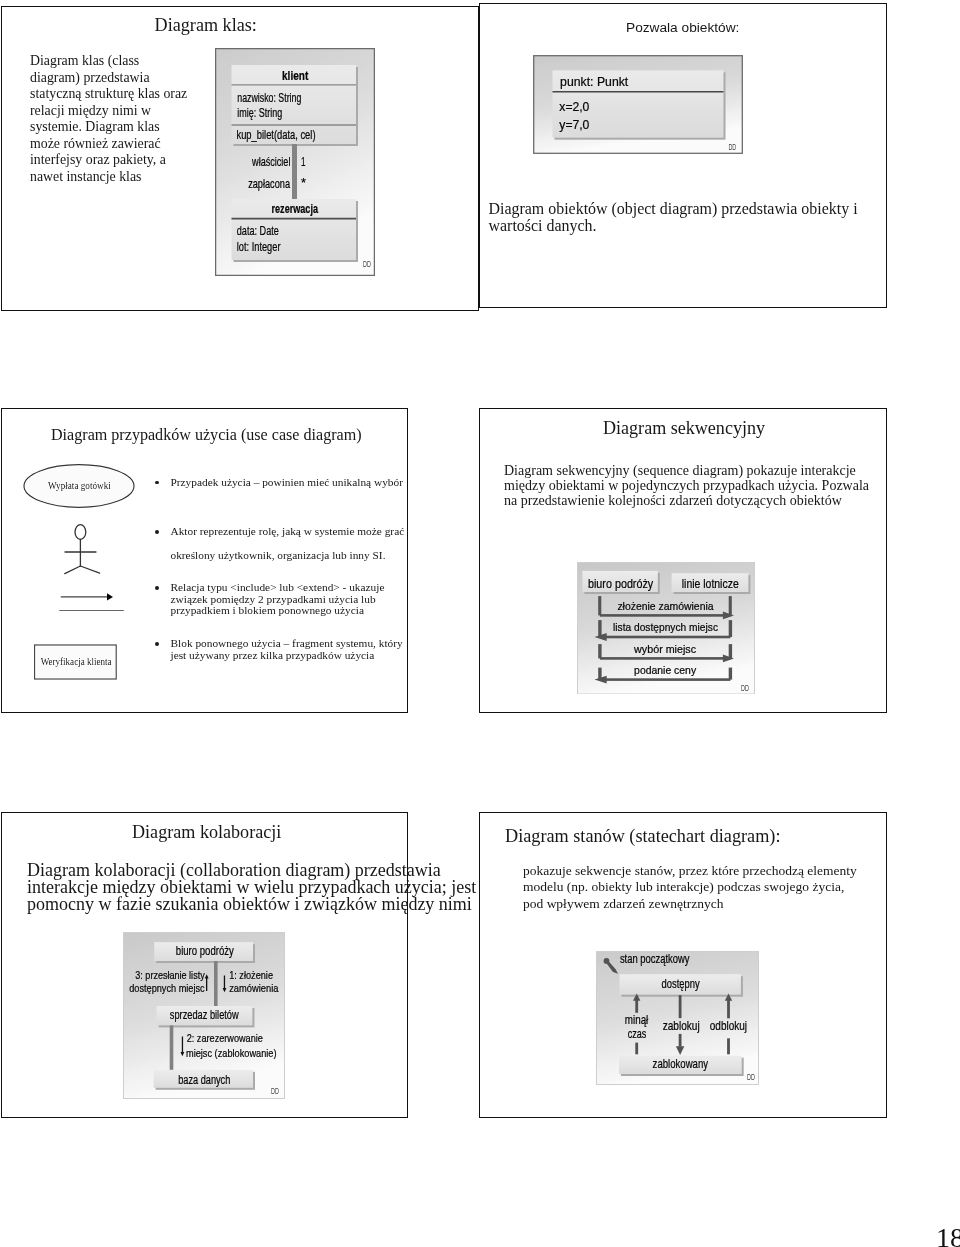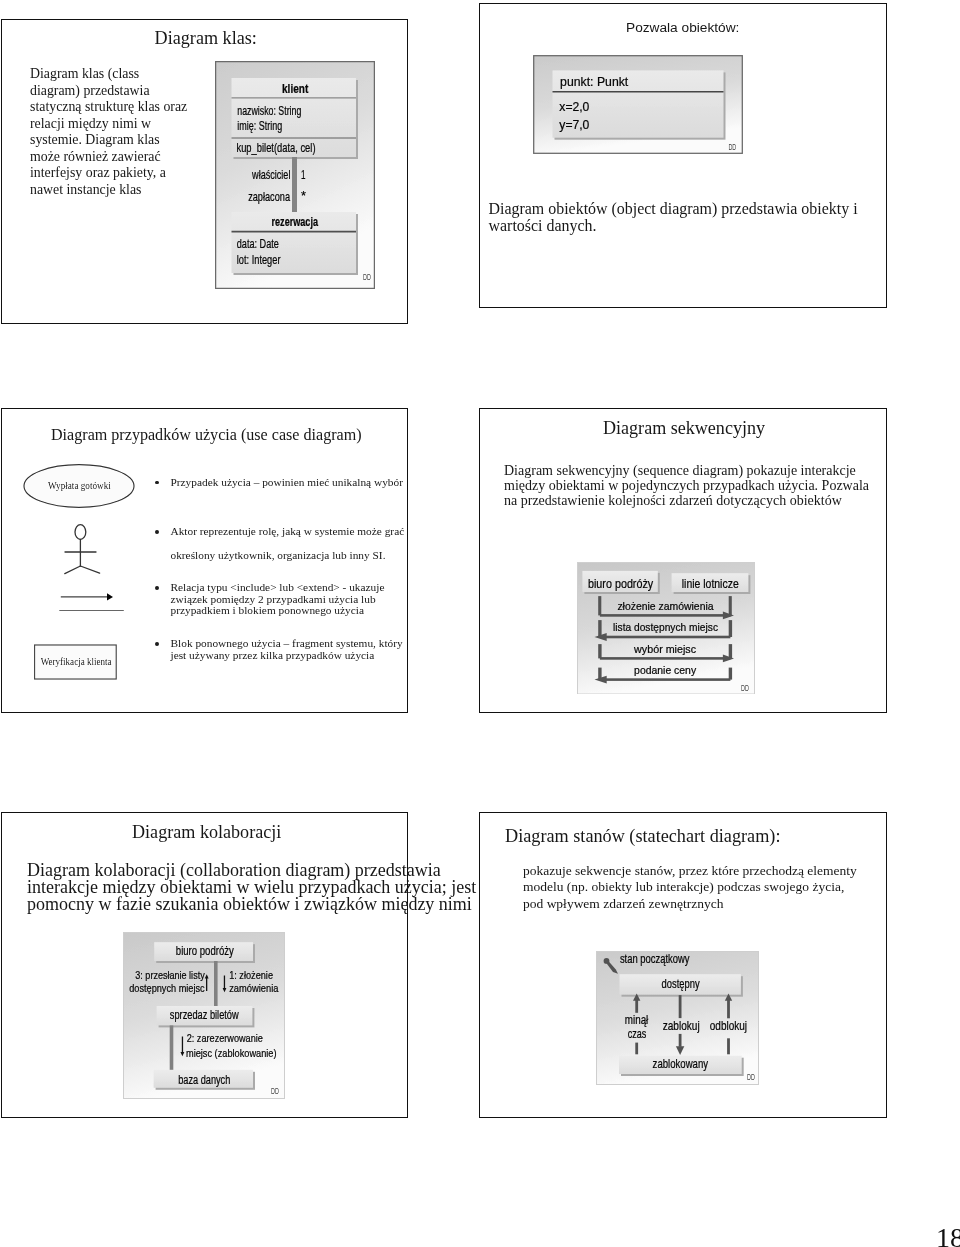--- a/index.html
+++ b/index.html
@@ -2,21 +2,21 @@
 <html><head>
 <meta charset="utf-8">
 <title>handout</title>
 <style>
   html,body{margin:0;padding:0;background:#ffffff;}
   body{width:960px;height:1247px;position:relative;overflow:hidden;
        font-family:"Liberation Serif",serif;color:#1a1a1a;}
   .page{position:absolute;left:0;top:0;width:960px;height:1247px;
         filter:grayscale(1);}
   .slide{position:absolute;border:1.75px solid #111;background:#fff;box-sizing:border-box;}
-  .s1{left:1px;  top:19px;   width:407px;height:305px;}
+  .s1{left:1px;  top:6px;   width:478px;height:305px;}
   .s2{left:479px;top:3px;   width:408px;height:305px;}
   .s3{left:1px;  top:408px; width:407px;height:305px;}
   .s4{left:479px;top:408px; width:408px;height:305px;padding-left:31px;}
   .s5{left:1px;  top:812px; width:407px;height:306px;}
   .s6{left:479px;top:812px; width:408px;height:306px;}
   .abs{position:absolute;}
   .ttl-serif{font-family:"Liberation Serif",serif;white-space:nowrap;color:#171717;}
   .ttl-sans{font-family:"Liberation Sans",sans-serif;white-space:nowrap;color:#171717;}
   .body-serif{font-family:"Liberation Serif",serif;color:#171717;}
   .pageno{position:absolute;font-family:"Liberation Serif",serif;color:#111;}

